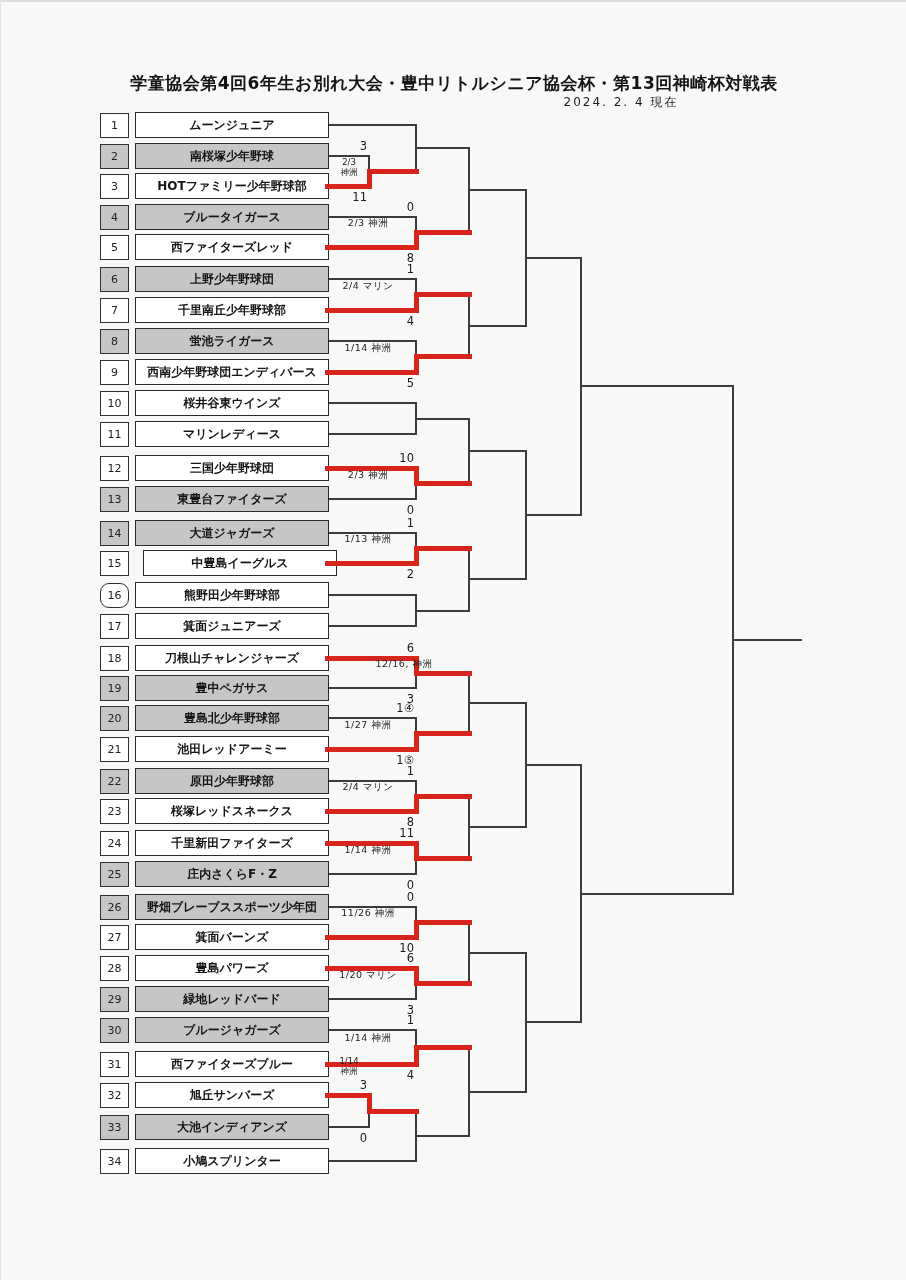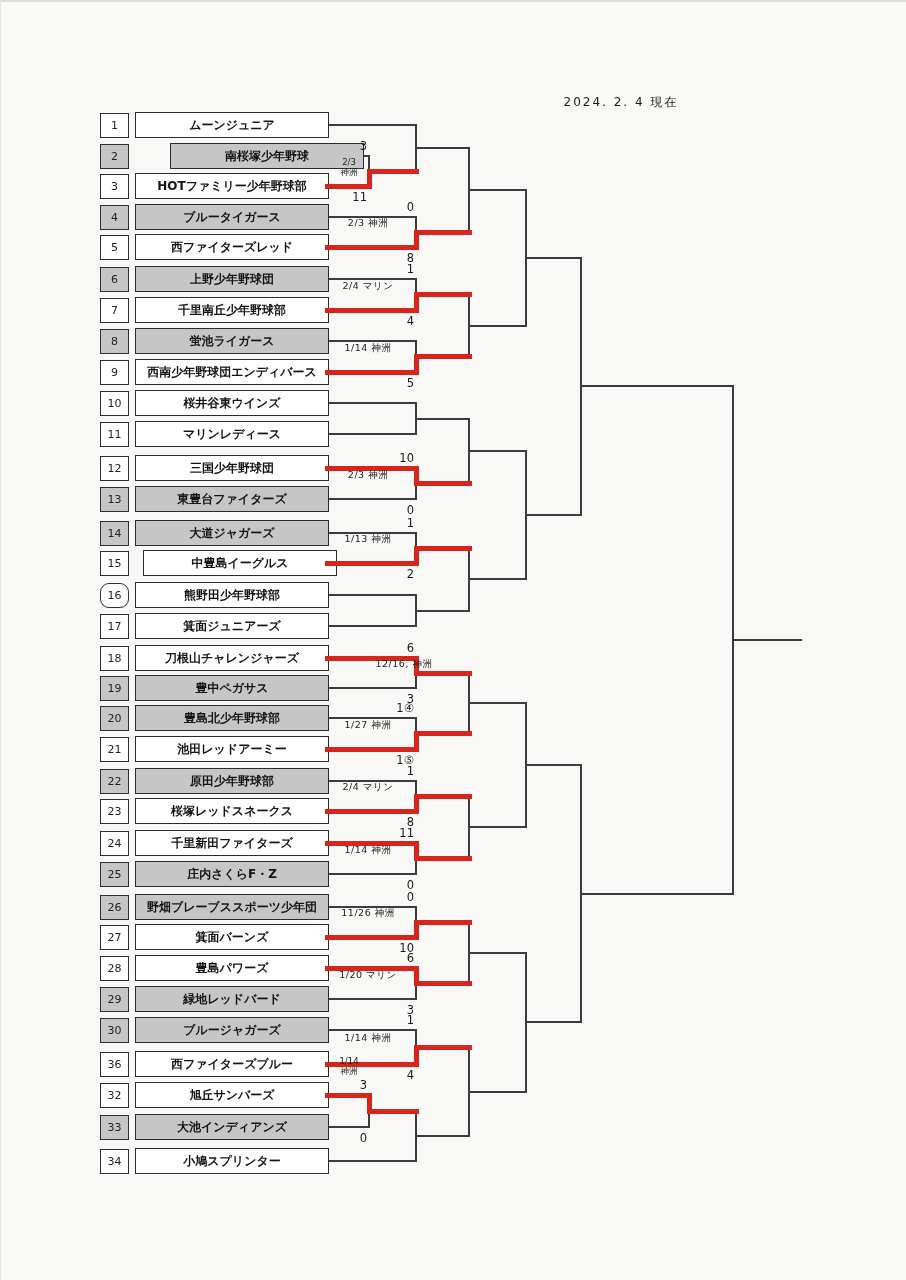--- a/index.html
+++ b/index.html
@@ -19,26 +19,27 @@
   .gray{background:var(--gray,#c6c6c6);}
   .score{position:absolute;width:40px;font-size:11.5px;color:#1a1a1a;text-align:right;z-index:6;}
   .mlabel{position:absolute;width:80px;font-size:9.5px;color:#222;text-align:center;z-index:6;letter-spacing:.5px;}
   .mlabel2{position:absolute;width:36px;font-size:8.5px;color:#222;text-align:center;z-index:6;
            white-space:pre-line;line-height:1.15;}
 </style>
 </head>
 <body>
 
 <div id="page">
+  <div id="title">学童協会第4回6年生お別れ大会・豊中リトルシニア協会杯・第13回神崎杯対戦表</div>
   <div id="asof">2024. 2. 4 現在</div>
   <div id="bracket">
       <div class="numbox" style="left: 99px; top: 111px;">1</div>
       <div class="teambox" style="left: 134px; top: 110px;">ムーンジュニア</div>
       <div class="numbox gray" style="left: 99px; top: 142px;">2</div>
-      <div class="teambox gray" style="left: 134px; top: 141px; margin-left: 35px;">南桜塚少年野球</div>
+      <div class="teambox gray" style="left: 134px; top: 141px;">南桜塚少年野球</div>
       <div class="numbox" style="left: 99px; top: 172px;">3</div>
       <div class="teambox" style="left: 134px; top: 171px;">HOTファミリー少年野球部</div>
       <div class="numbox gray" style="left: 99px; top: 203px;">4</div>
       <div class="teambox gray" style="left: 134px; top: 202px;">ブルータイガース</div>
       <div class="numbox" style="left: 99px; top: 233px;">5</div>
       <div class="teambox" style="left: 134px; top: 232px;">西ファイターズレッド</div>
       <div class="numbox gray" style="left: 99px; top: 265px;">6</div>
       <div class="teambox gray" style="left: 134px; top: 264px;">上野少年野球団</div>
       <div class="numbox" style="left: 99px; top: 296px;">7</div>
       <div class="teambox" style="left: 134px; top: 295px;">千里南丘少年野球部</div>
@@ -81,21 +82,21 @@
       <div class="numbox gray" style="left: 99px; top: 893px;">26</div>
       <div class="teambox gray" style="left: 134px; top: 892px;">野畑ブレーブススポーツ少年団</div>
       <div class="numbox" style="left: 99px; top: 923px;">27</div>
       <div class="teambox" style="left: 134px; top: 922px;">箕面バーンズ</div>
       <div class="numbox" style="left: 99px; top: 954px;">28</div>
       <div class="teambox" style="left: 134px; top: 953px;">豊島パワーズ</div>
       <div class="numbox gray" style="left: 99px; top: 985px;">29</div>
       <div class="teambox gray" style="left: 134px; top: 984px;">緑地レッドバード</div>
       <div class="numbox gray" style="left: 99px; top: 1016px;">30</div>
       <div class="teambox gray" style="left: 134px; top: 1015px;">ブルージャガーズ</div>
-      <div class="numbox" style="left: 99px; top: 1050px;">36</div>
+      <div class="numbox" style="left: 99px; top: 1050px;">31</div>
       <div class="teambox" style="left: 134px; top: 1049px;">西ファイターズブルー</div>
       <div class="numbox" style="left: 99px; top: 1081px;">32</div>
       <div class="teambox" style="left: 134px; top: 1080px;">旭丘サンバーズ</div>
       <div class="numbox gray" style="left: 99px; top: 1113px;">33</div>
       <div class="teambox gray" style="left: 134px; top: 1112px;">大池インディアンズ</div>
       <div class="numbox" style="left: 99px; top: 1147px;">34</div>
       <div class="teambox" style="left: 134px; top: 1146px;">小鳩スプリンター</div>
       <div class="ln" style="left: 325px; width: 44px; top: 153px; height: 2px;"></div>
       <div class="ln" style="left: 325px; width: 44px; top: 183px; height: 2px;"></div>
       <div class="ln" style="top: 153px; height: 32px; left: 367px; width: 2px;"></div>

